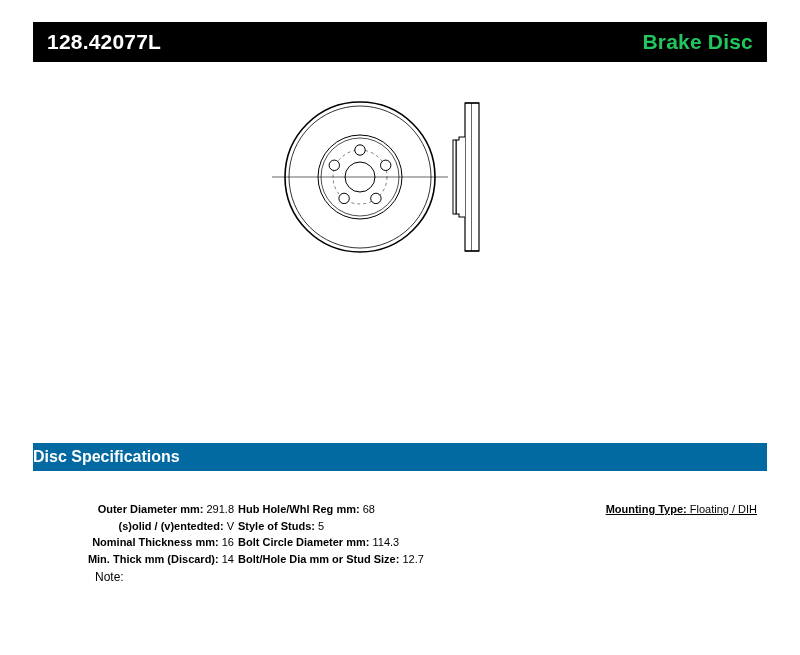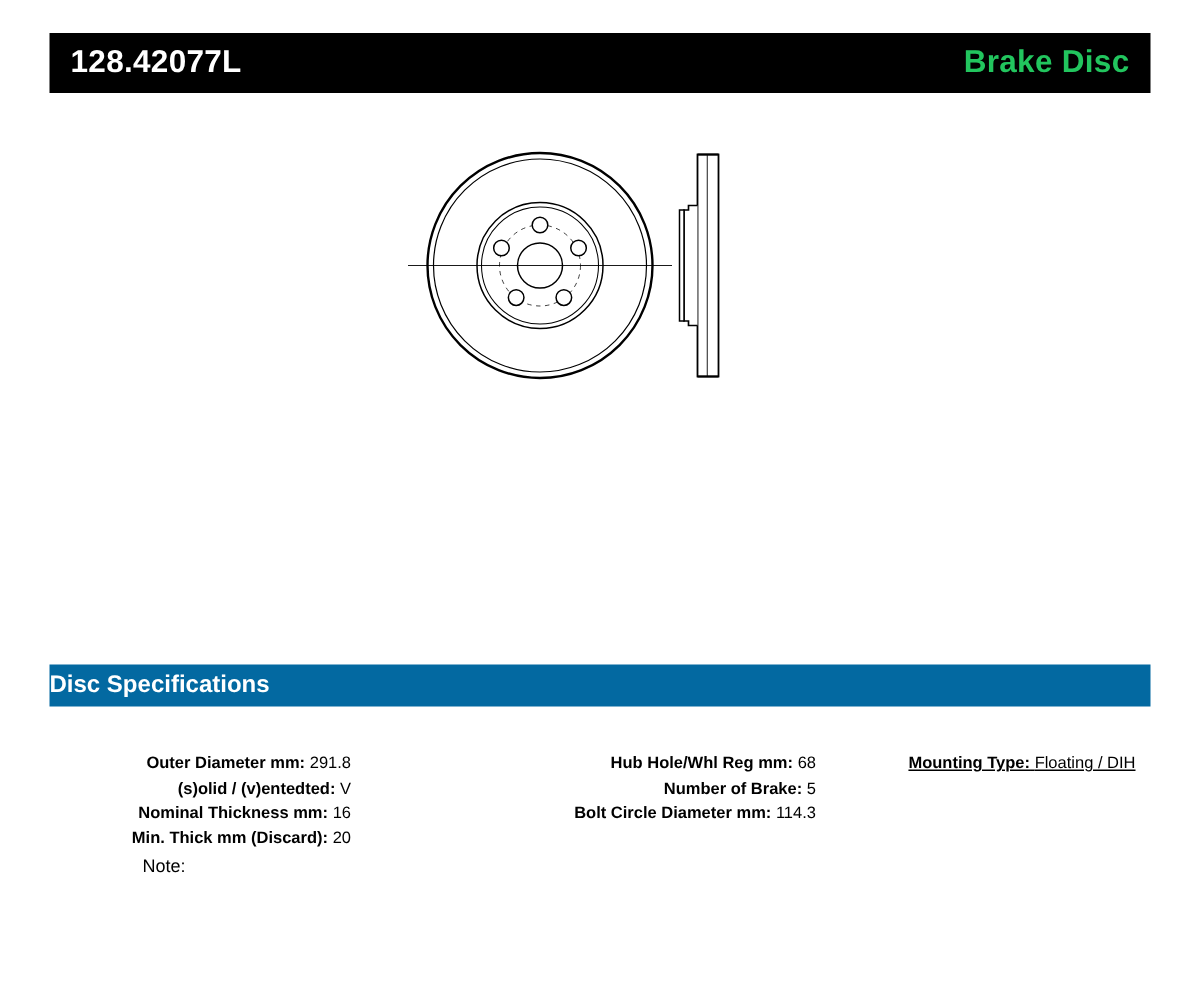--- a/index.html
+++ b/index.html
@@ -85,21 +85,21 @@
   .spec-col {
     box-sizing: border-box;
   }
   .spec-col.col-a {
     width: 205px;
     text-align: right;
     padding-right: 4px;
   }
   .spec-col.col-b {
     width: 310px;
-    text-align: right;
+    text-align: left;
     padding-right: 4px;
   }
   .spec-col.col-c {
     width: 219px;
     text-align: right;
     padding-right: 10px;
     text-decoration: underline;
   }
   .spec-line {
     font-size: 11px;
@@ -175,36 +175,40 @@
     <div class="spec-line">
       <span>(s)olid / (v)entedted:</span>
       <span class="spec-value">V</span>
     </div>
     <div class="spec-line">
       <span>Nominal Thickness mm:</span>
       <span class="spec-value">16</span>
     </div>
     <div class="spec-line">
       <span>Min. Thick mm (Discard):</span>
-      <span class="spec-value">20</span>
+      <span class="spec-value">14</span>
     </div>
   </div>
 
   <div class="spec-col col-b">
     <div class="spec-line">
       <span>Hub Hole/Whl Reg mm:</span>
       <span class="spec-value">68</span>
     </div>
     <div class="spec-line">
-      <span>Number of Brake:</span>
+      <span>Style of Studs:</span>
       <span class="spec-value">5</span>
     </div>
     <div class="spec-line">
       <span>Bolt Circle Diameter mm:</span>
       <span class="spec-value">114.3</span>
+    </div>
+    <div class="spec-line">
+      <span>Bolt/Hole Dia mm or Stud Size:</span>
+      <span class="spec-value">12.7</span>
     </div>
   </div>
 
   <div class="spec-col col-c">
     <div class="spec-line">
       <span>Mounting Type:</span>
       <span class="spec-value">Floating / DIH</span>
     </div>
   </div>
 

